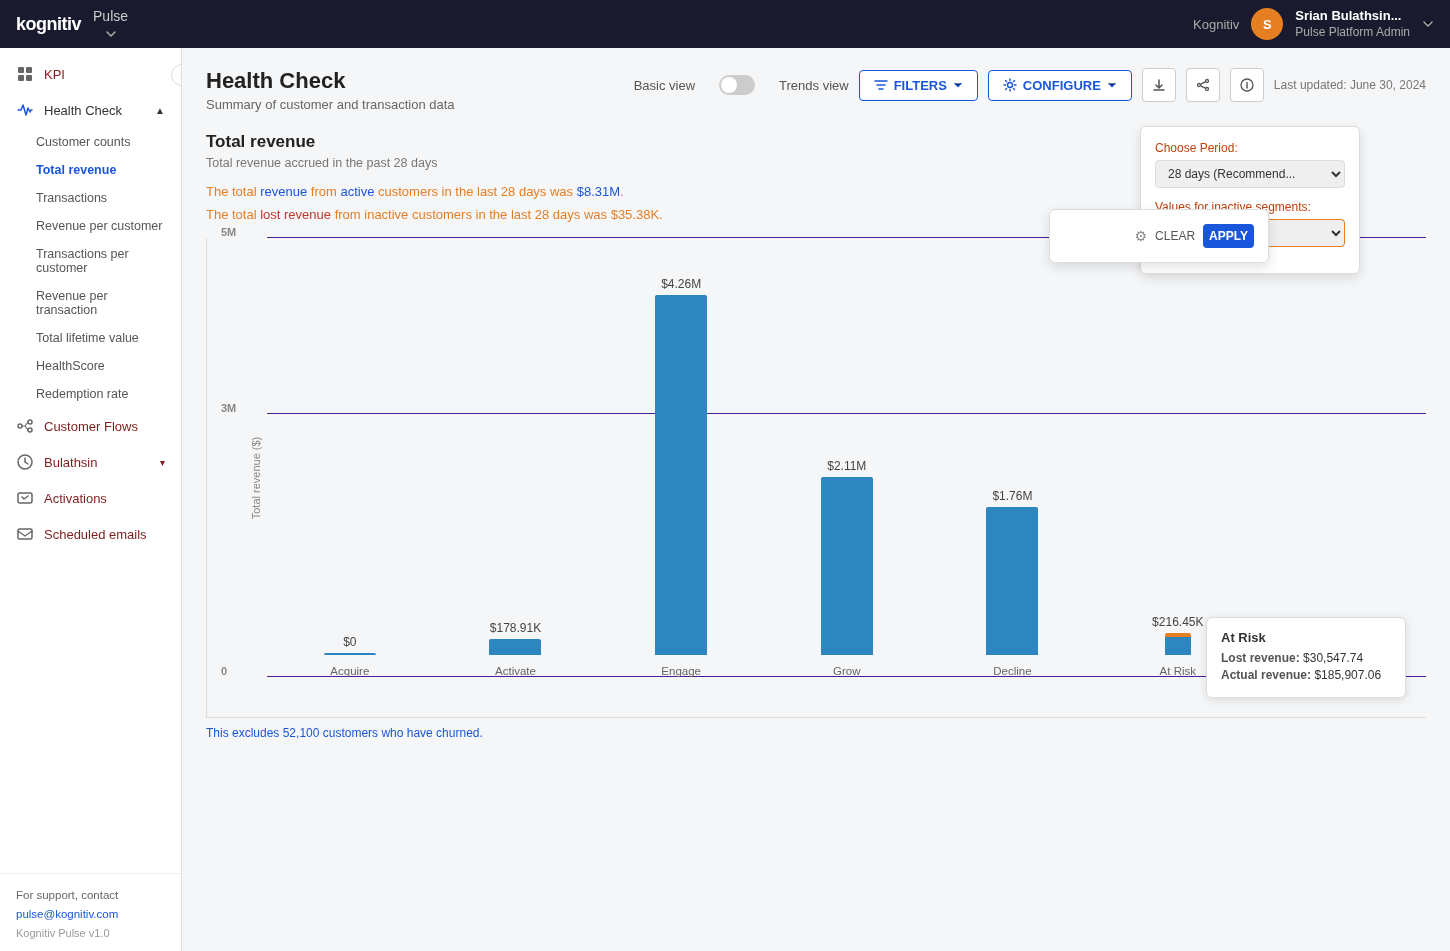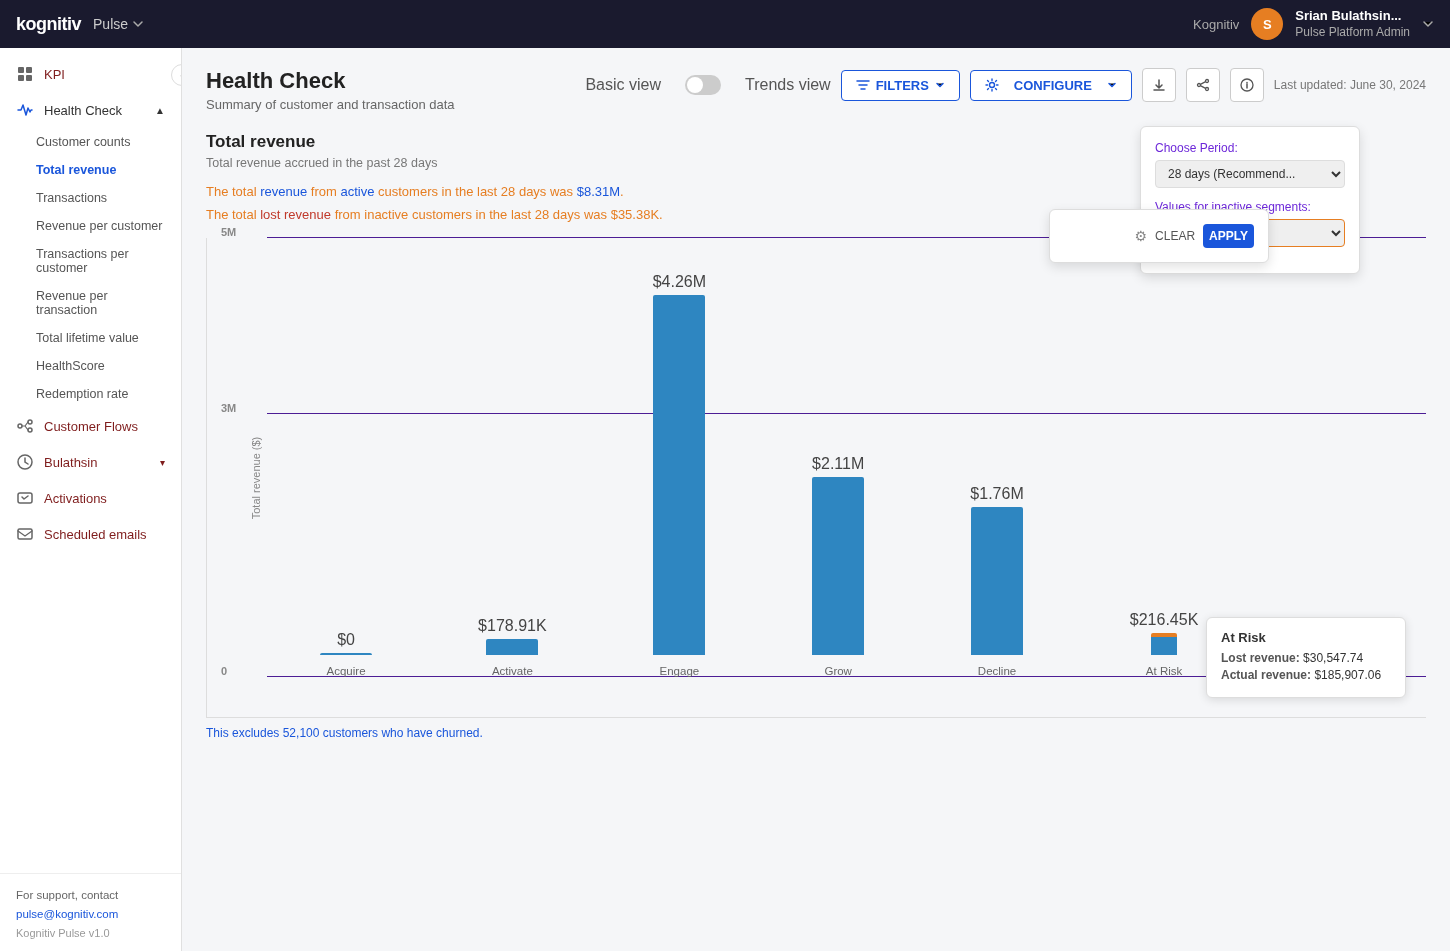--- a/index.html
+++ b/index.html
@@ -11,21 +11,21 @@
       background: #1a1a2e;
       display: flex;
       align-items: center;
       padding: 0 16px;
       gap: 12px;
       position: fixed;
       top: 0; left: 0; right: 0;
       z-index: 100;
     }
     .brand { color: #fff; font-size: 18px; font-weight: 700; letter-spacing: -0.5px; }
-    .pulse-label { color: #aaa; font-size: 14px; display: flex; align-items: center; gap: 4px; cursor: pointer; }
+    .pulse-label { color: #aaa; font-size: 14px; display: flex; align-items: center; gap: 4px; cursor: pointer; flex-direction: column; }
     .pulse-label span { color: #ccc; }
     .nav-spacer { flex: 1; }
     .nav-kognitiv { color: #aaa; font-size: 13px; }
     .user-avatar {
       width: 32px; height: 32px; border-radius: 50%;
       background: #e67e22; color: #fff;
       display: flex; align-items: center; justify-content: center;
       font-size: 13px; font-weight: 600;
     }
     .user-info { color: #fff; font-size: 12px; line-height: 1.3; cursor: pointer; }
@@ -94,21 +94,21 @@
     .page-header {
       display: flex;
       align-items: flex-start;
       margin-bottom: 20px;
       gap: 16px;
     }
     .page-title-block { flex: 1; }
     .page-title { font-size: 22px; font-weight: 600; color: #222; margin-bottom: 3px; }
     .page-subtitle { font-size: 13px; color: #666; }
     .header-controls { display: flex; align-items: center; gap: 10px; }
-    .view-toggle { display: flex; align-items: center; gap: 24px; font-size: 16px; color: #555; }
+    .view-toggle { display: flex; align-items: center; gap: 24px; font-size: 13px; color: #555; }
     .toggle-switch {
       width: 36px; height: 20px;
       background: #ccc;
       border-radius: 10px;
       position: relative;
       cursor: pointer;
     }
     .toggle-switch::after {
       content: '';
       position: absolute;
@@ -122,21 +122,21 @@
       padding: 7px 14px;
       border: 1.5px solid #1a56db;
       border-radius: 4px;
       background: #fff;
       color: #1a56db;
       font-size: 13px;
       font-weight: 700;
       cursor: pointer;
     }
     .configure-btn {
-      display: flex; align-items: center; gap: 15px;
+      display: flex; align-items: center; gap: 6px;
       padding: 7px 14px;
       border: 1.5px solid #1a56db;
       border-radius: 4px;
       background: #fff;
       color: #1a56db;
       font-size: 13px;
       font-weight: 600;
       cursor: pointer;
     }
     .icon-btn {
@@ -157,21 +157,21 @@
       top: 78px;
       right: 90px;
       width: 220px;
       background: #fff;
       border: 1px solid #ddd;
       border-radius: 6px;
       box-shadow: 0 4px 12px rgba(0,0,0,0.12);
       padding: 14px;
       z-index: 200;
     }
-    .configure-dropdown label { font-size: 12px; color: #6d28d9; margin-bottom: 5px; display: block; }
+    .configure-dropdown label { font-size: 12px; color: #c2410c; margin-bottom: 5px; display: block; }
     .configure-dropdown select {
       width: 100%;
       padding: 5px 8px;
       border: 1px solid #ddd;
       border-radius: 4px;
       font-size: 12px;
       color: #333;
       margin-bottom: 12px;
     }
     .configure-dropdown .dropdown-actions {
@@ -266,21 +266,21 @@
       position: relative;
       z-index: 2;
     }
     .bar-item {
       display: flex;
       flex-direction: column;
       align-items: center;
       gap: 4px;
       position: relative;
     }
-    .bar-value-label { font-size: 16px; color: #444; font-weight: 500; }
+    .bar-value-label { font-size: 12px; color: #444; font-weight: 500; }
     .bar-col {
       display: flex;
       align-items: flex-end;
       gap: 2px;
     }
     .bar {
       width: 52px;
       border-radius: 2px 2px 0 0;
       position: relative;
     }

